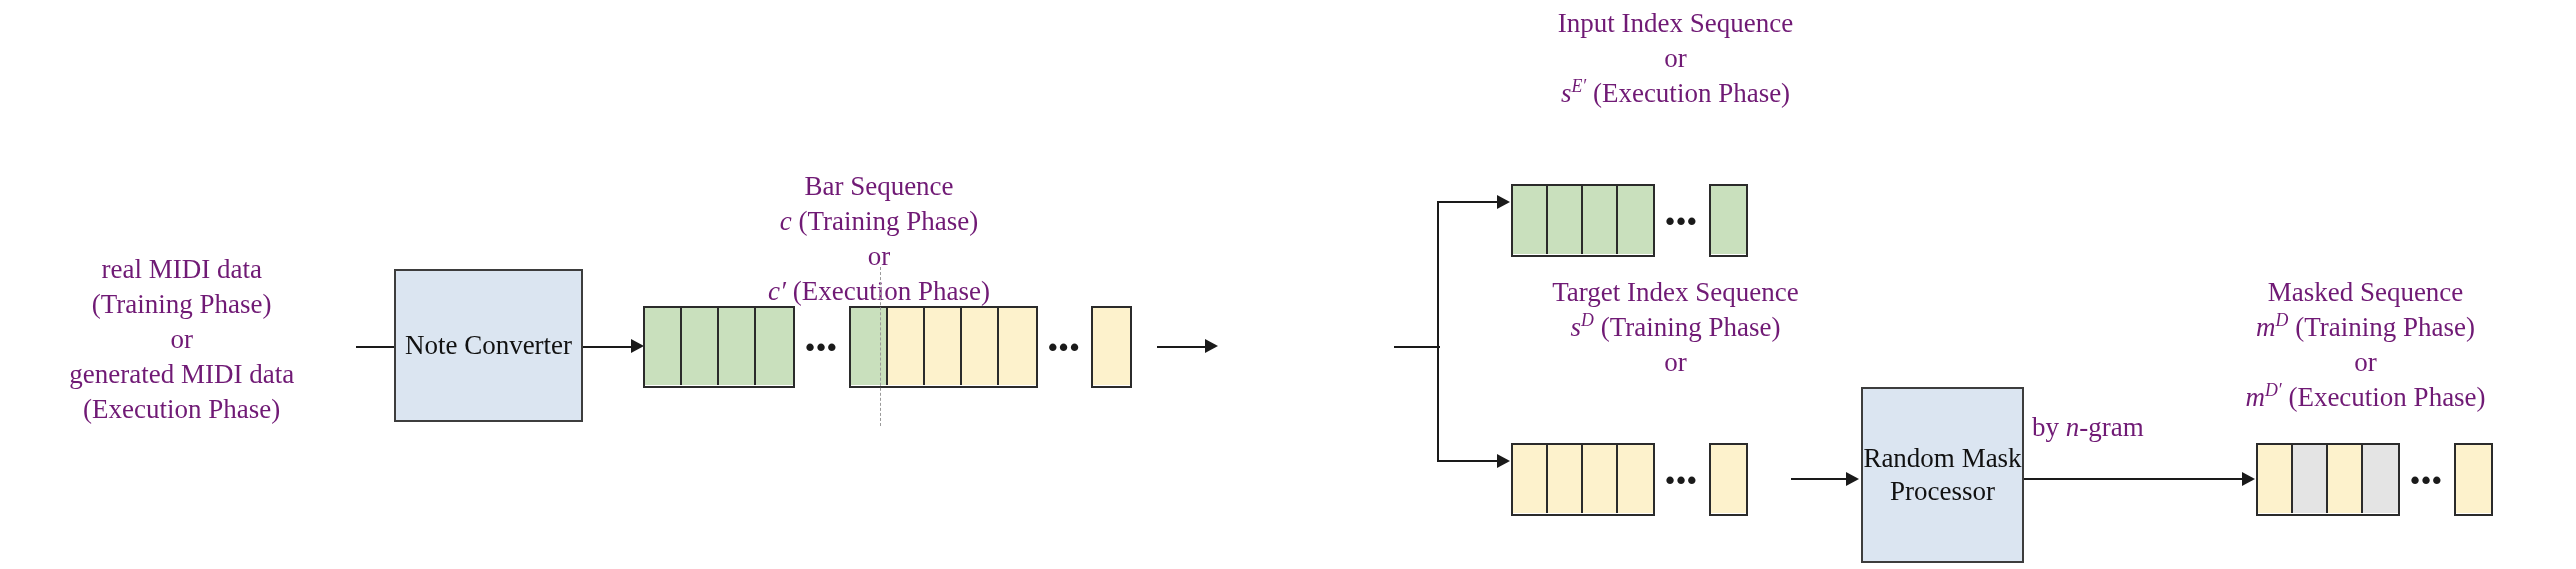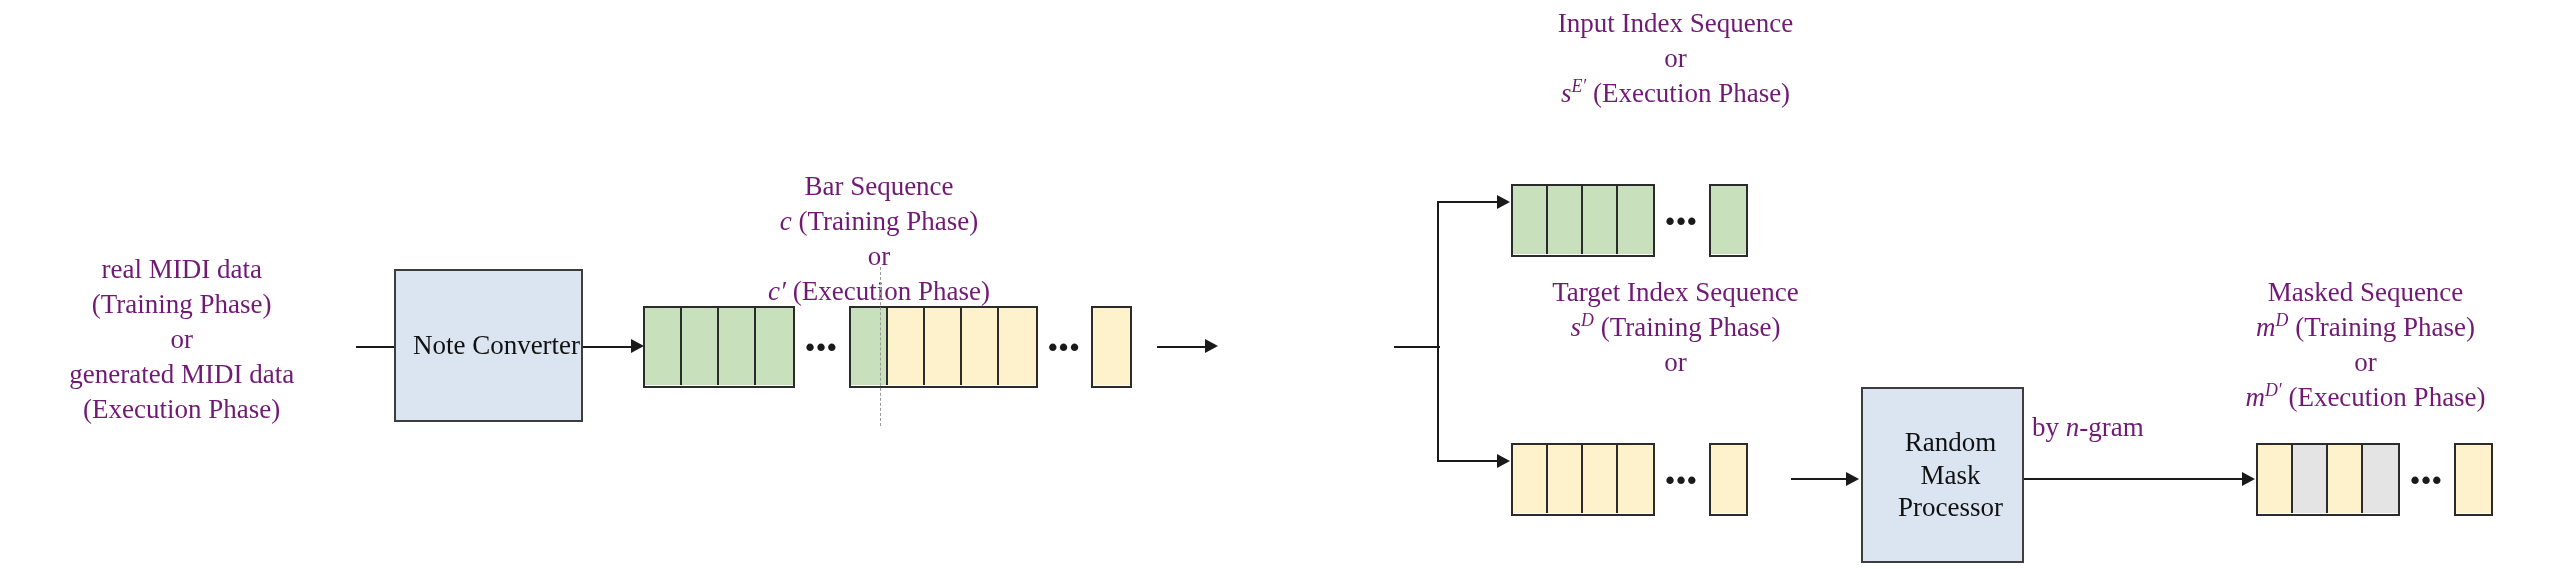--- a/index.html
+++ b/index.html
@@ -42,21 +42,21 @@
     border: 2.3px solid #3d3d3d;
     box-sizing: border-box;
     display: flex;
     align-items: center;
     justify-content: center;
     text-align: center;
     font-size: 27px;
     line-height: 1.22;
     color: #111111;
   }
-  .procbox .inner { display: block; margin-left: 16px; }
+  .procbox .inner { display: block; }
 
   
   .cellrow {
     display: flex;
     align-items: center;
   }
   .cellgroup {
     display: flex;
     border: 2.3px solid #2b2b2b;
     box-sizing: border-box;

